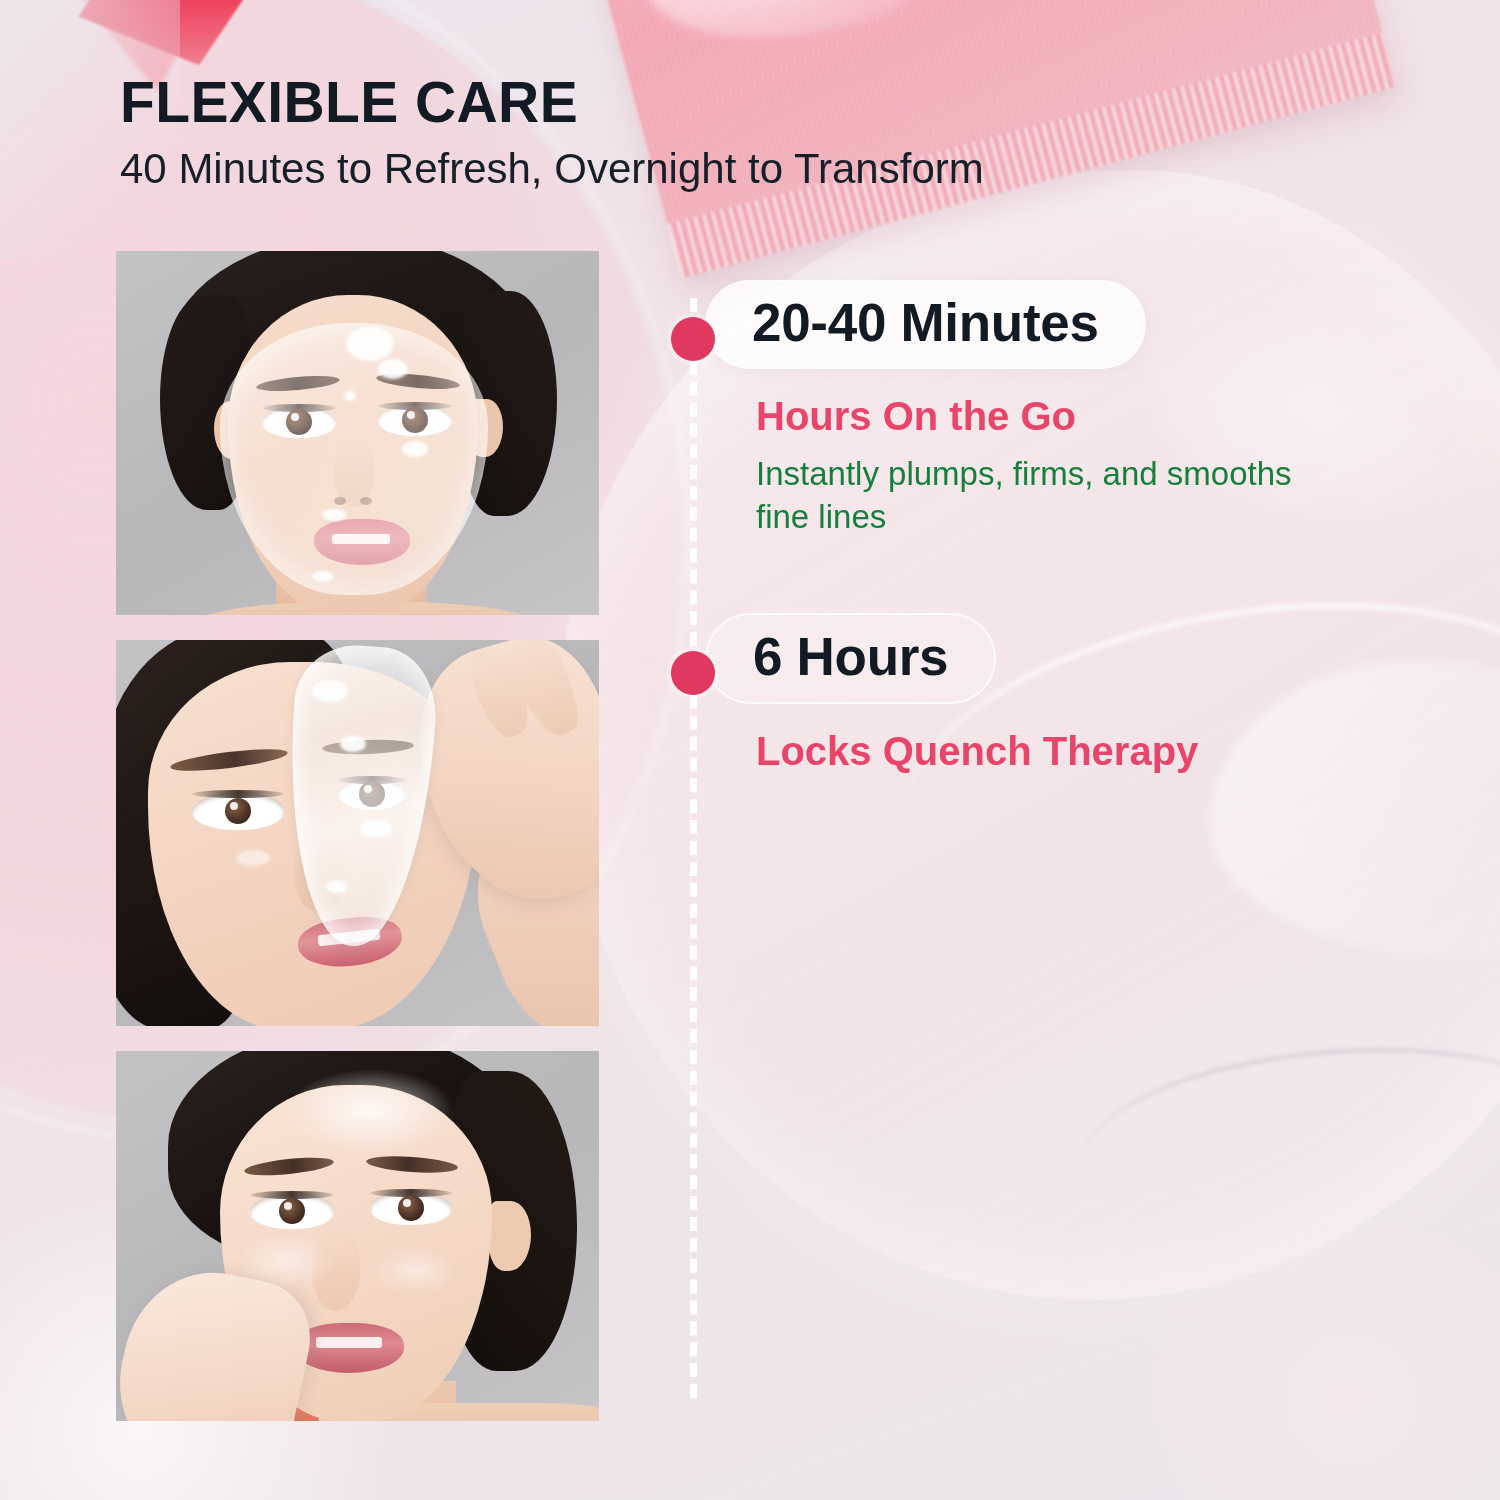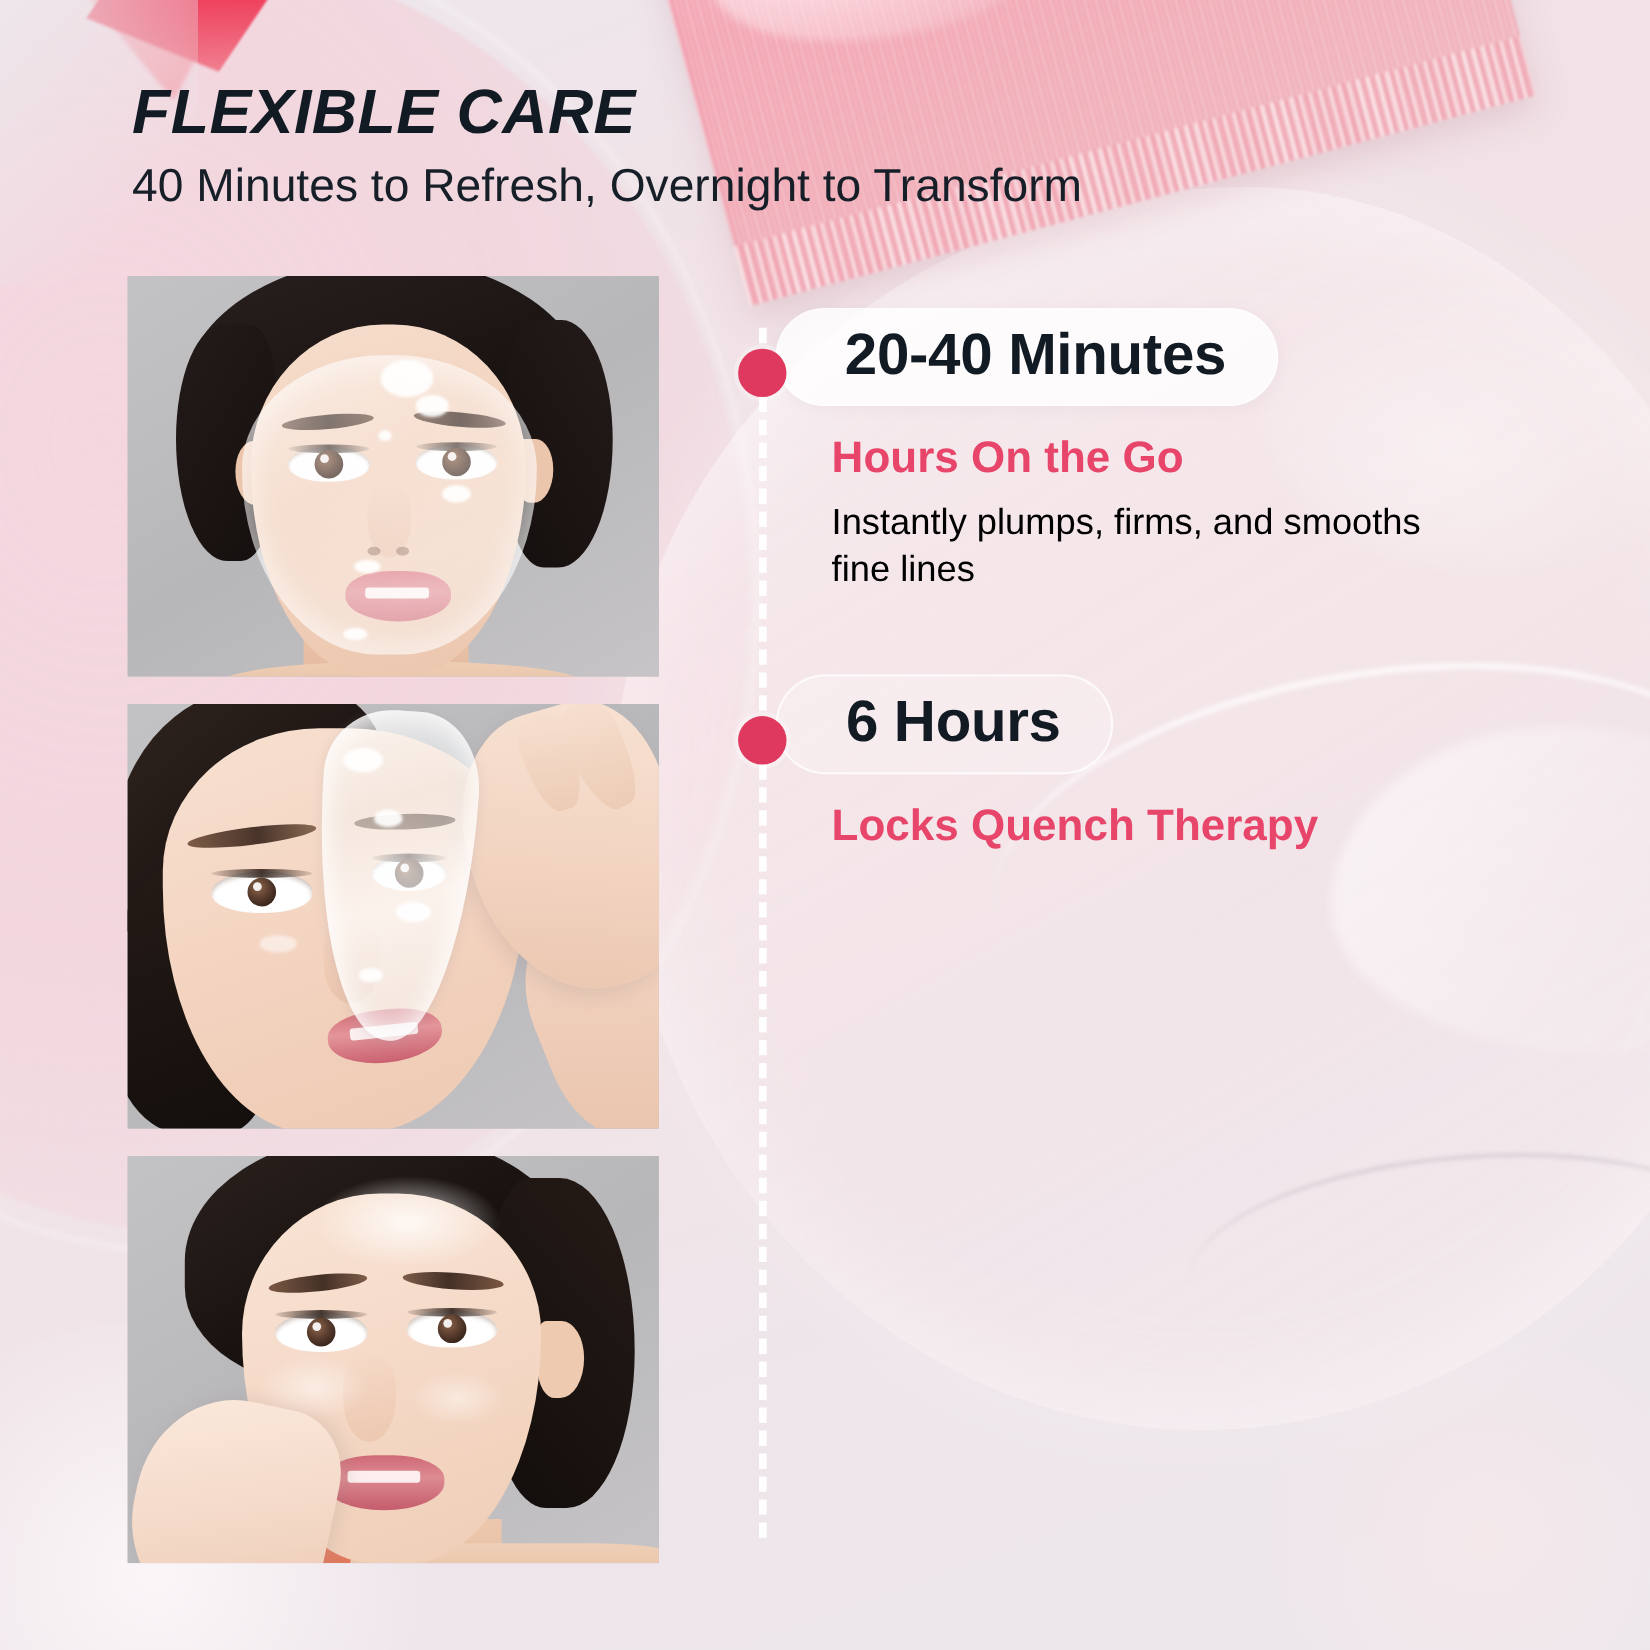--- a/index.html
+++ b/index.html
@@ -188,21 +188,20 @@
     left:120px; top:74px;
     z-index:40;
   }
   .headline h1{
     font-size:57px;
     font-weight:700;
     letter-spacing:0.4px;
     color:#121b24;
     line-height:1.0;
     white-space:nowrap;
-    font-style:italic;
   }
   .headline h2{
     margin-top:16px;
     font-size:42px;
     font-weight:400;
     color:#161f28;
     line-height:1.06;
     white-space:nowrap;
   }
 
@@ -589,36 +588,35 @@
     border:5px solid rgba(255,255,255,0.95);
   }
   .pill span{
     display:block;
     font-size:53px;
     font-weight:700;
     color:#121b24;
     line-height:1.0;
     white-space:nowrap;
     letter-spacing:-0.3px;
-    margin-left:16px;
   }
 
   .step-body{ margin-left:96px; margin-top:26px; }
   .step-title{
     font-size:40px;
     font-weight:700;
     color:#e8456a;
     line-height:1.06;
     margin-bottom:16px;
     white-space:nowrap;
   }
   .step-desc{
     font-size:33px;
     font-weight:400;
-    color:#000000;
+    color:#15803d;
     line-height:1.30;
     max-width:570px;
   }
 
   
   .bl-light{
     position:absolute; left:-120px; bottom:-160px;
     width:520px; height:460px;
     border-radius:50%;
     background:radial-gradient(circle at 50% 50%, rgba(252,248,250,0.9) 0%, rgba(250,246,248,0) 72%);

